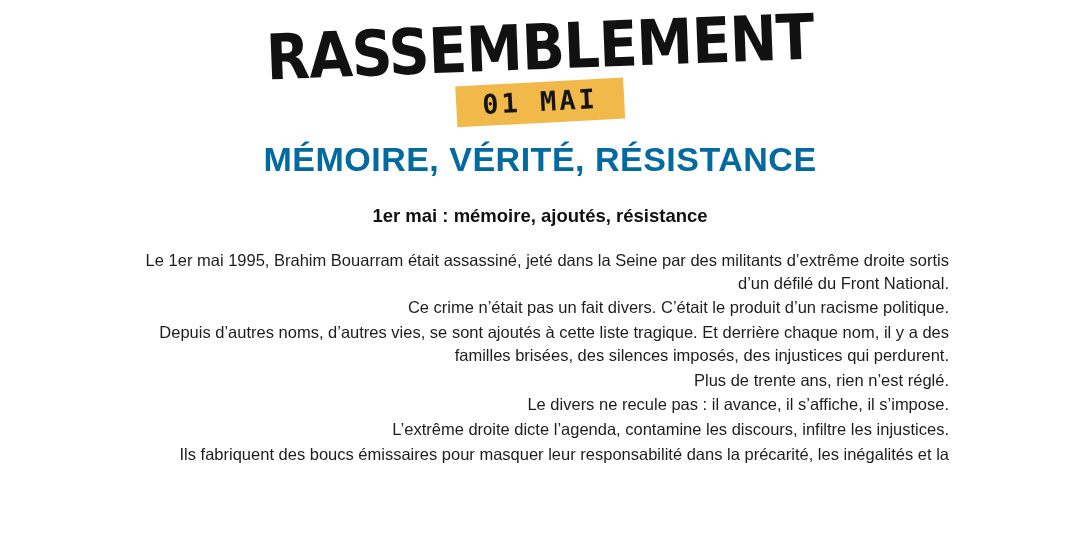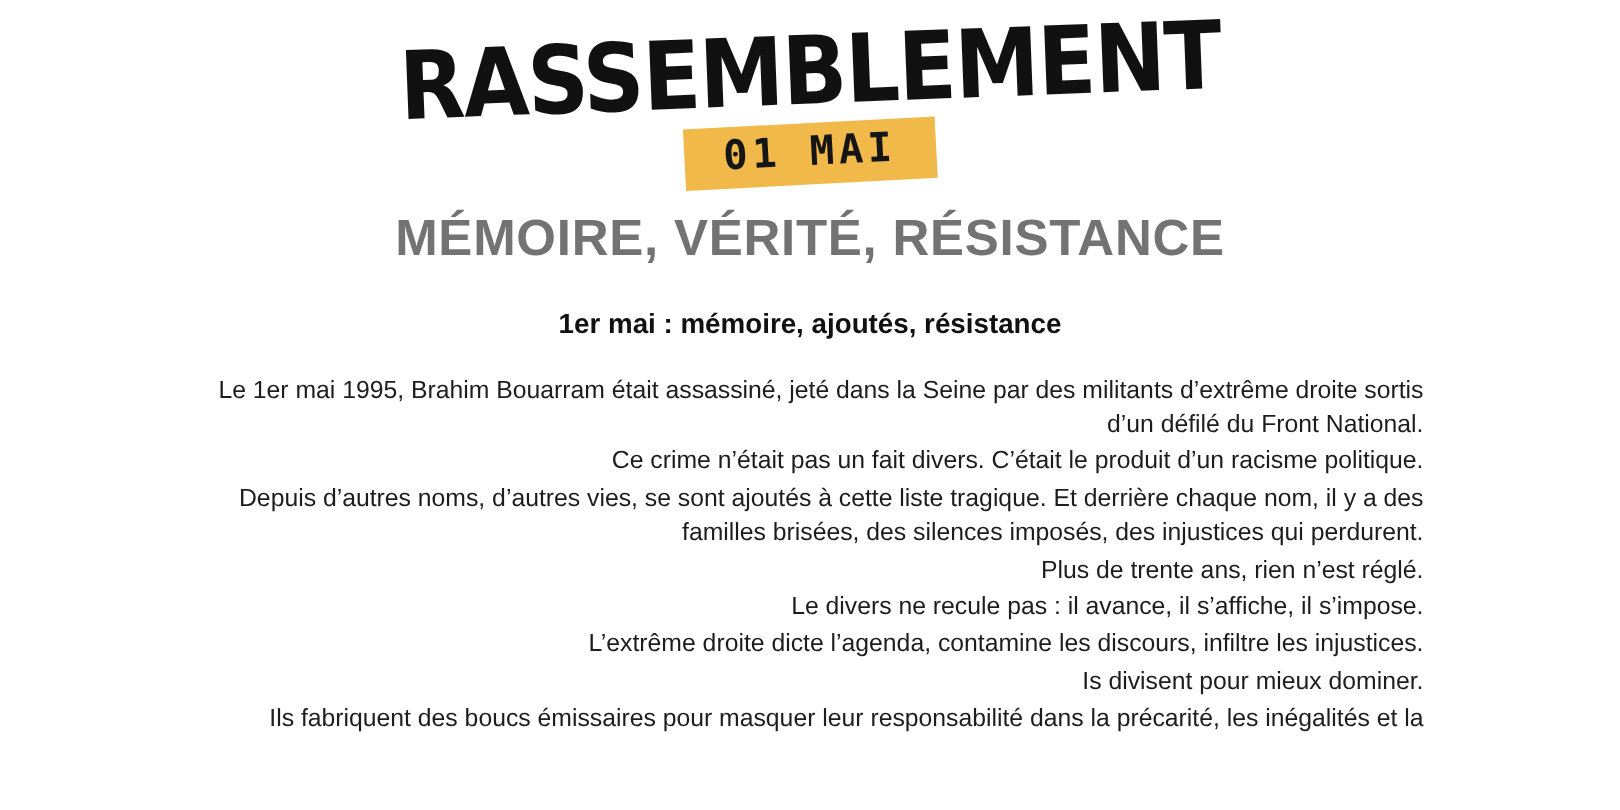--- a/index.html
+++ b/index.html
@@ -57,21 +57,21 @@
     font-weight: bold;
     font-size: 27px;
     letter-spacing: 3px;
     color: #151515;
     line-height: 1;
   }
   .poster-sub {
     font-family: "Liberation Sans", sans-serif;
     font-weight: bold;
     font-size: 34px;
-    color: #737373;
+    color: #0369a1;
     letter-spacing: 0.5px;
     margin: 8px 0 0 0;
   }
 
   
   .article {
     padding: 26px 131px 0 131px;
   }
   .article h2 {
     font-size: 18.5px;
@@ -102,17 +102,16 @@
   </div>
 
   <div class="article">
     <h2>1er mai : mémoire, ajoutés, résistance</h2>
     <p>Le 1er mai 1995, Brahim Bouarram était assassiné, jeté dans la Seine par des militants d’extrême droite sortis d’un défilé du Front National.</p>
     <p>Ce crime n’était pas un fait divers. C’était le produit d’un racisme politique.</p>
     <p>Depuis d’autres noms, d’autres vies, se sont ajoutés à cette liste tragique. Et derrière chaque nom, il y a des familles brisées, des silences imposés, des injustices qui perdurent.</p>
     <p>Plus de trente ans, rien n’est réglé.</p>
     <p>Le divers ne recule pas : il avance, il s’affiche, il s’impose.</p>
     <p>L’extrême droite dicte l’agenda, contamine les discours, infiltre les injustices.</p>
-    <p>Is divisent pour mieux dominer.</p>
     <p>Ils fabriquent des boucs émissaires pour masquer leur responsabilité dans la précarité, les inégalités et la</p>
   </div>
 
 </div>
 
 </body></html>

